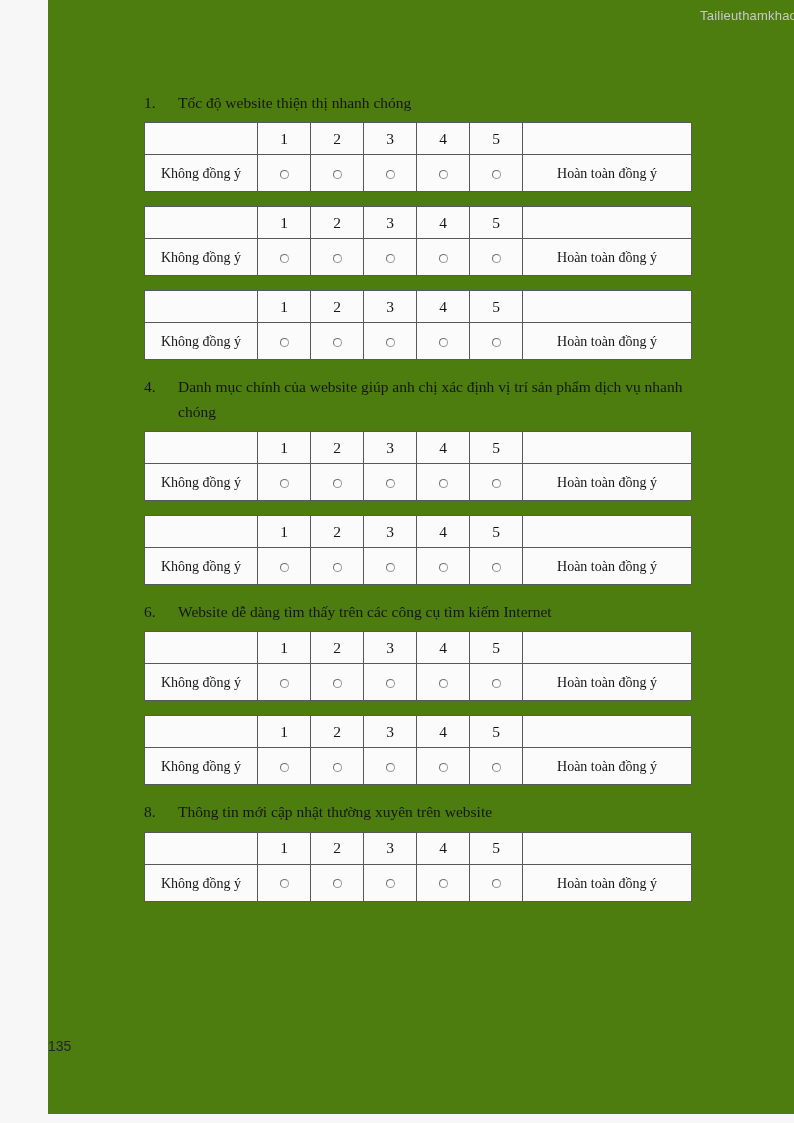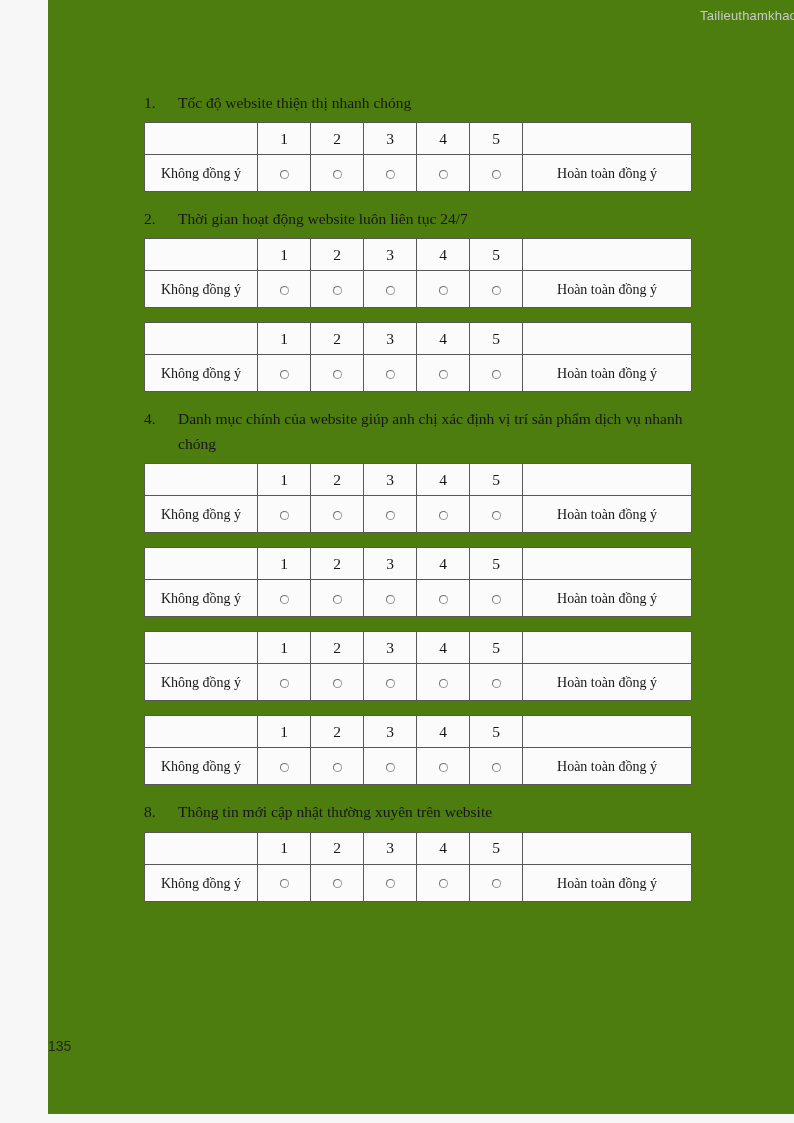--- a/index.html
+++ b/index.html
@@ -159,21 +159,20 @@
               <td class="col-scale"><span class="radio"></span></td>
               <td class="col-scale"><span class="radio"></span></td>
               <td class="col-scale"><span class="radio"></span></td>
               <td class="col-scale"><span class="radio"></span></td>
               <td class="col-right"><span class="anchor-label">Hoàn toàn đồng ý</span></td>
             </tr>
           </tbody>
         </table>
       </div>
       <div class="qblock">
-        <p class="qtext"><span class="qnum">2.</span><span>Thời gian hoạt động website luôn liên tục 24/7</span></p>
         <table class="likert">
           <tbody>
             <tr class="head-row">
               <td class="col-left"></td>
               <td class="col-scale"><span class="scale-num">1</span></td>
               <td class="col-scale"><span class="scale-num">2</span></td>
               <td class="col-scale"><span class="scale-num">3</span></td>
               <td class="col-scale"><span class="scale-num">4</span></td>
               <td class="col-scale"><span class="scale-num">5</span></td>
               <td class="col-right"></td>
@@ -257,20 +256,21 @@
               <td class="col-scale"><span class="radio"></span></td>
               <td class="col-scale"><span class="radio"></span></td>
               <td class="col-scale"><span class="radio"></span></td>
               <td class="col-scale"><span class="radio"></span></td>
               <td class="col-right"><span class="anchor-label">Hoàn toàn đồng ý</span></td>
             </tr>
           </tbody>
         </table>
       </div>
       <div class="qblock">
+        <p class="qtext"><span class="qnum">6.</span><span>Website dễ dàng tìm thấy trên các công cụ tìm kiếm Internet</span></p>
         <table class="likert">
           <tbody>
             <tr class="head-row">
               <td class="col-left"></td>
               <td class="col-scale"><span class="scale-num">1</span></td>
               <td class="col-scale"><span class="scale-num">2</span></td>
               <td class="col-scale"><span class="scale-num">3</span></td>
               <td class="col-scale"><span class="scale-num">4</span></td>
               <td class="col-scale"><span class="scale-num">5</span></td>
               <td class="col-right"></td>

